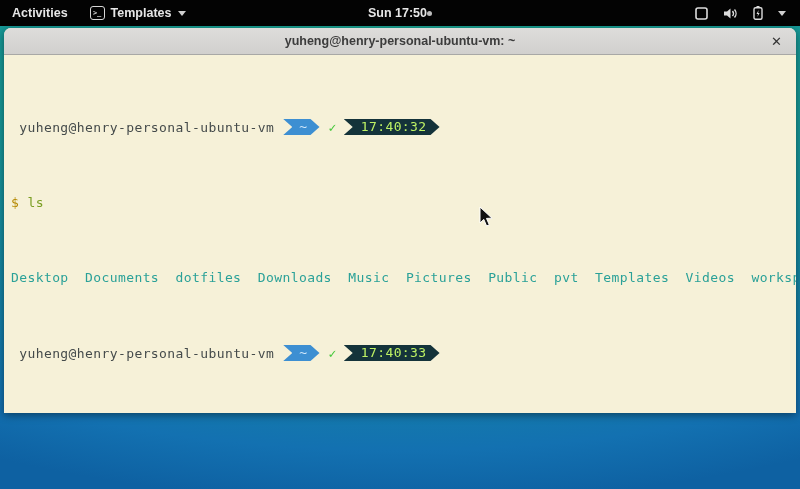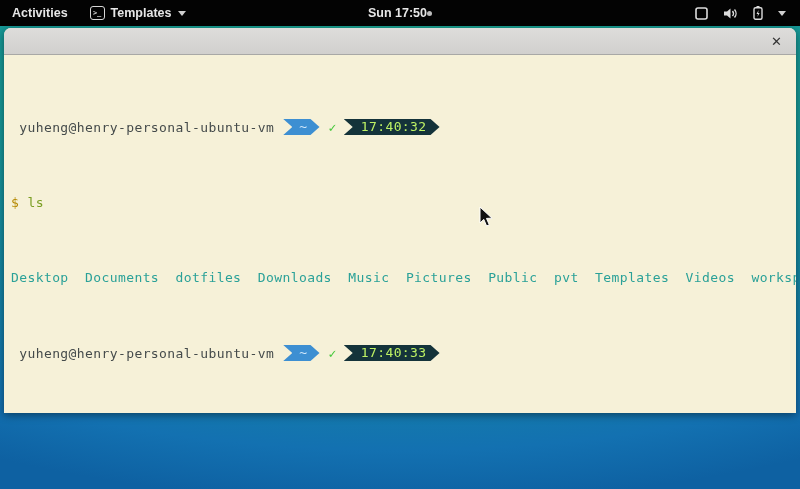--- a/index.html
+++ b/index.html
@@ -129,20 +129,21 @@
         <rect x="3.5" y="0" width="3" height="1.5" fill="#dcdcdc"></rect>
         <rect x="1" y="1.8" width="8" height="11.5" rx="1.5" fill="none" stroke="#dcdcdc" stroke-width="1.4"></rect>
         <polygon points="5.6,4 3.5,8 5,8 4.4,11 6.6,7 5.1,7" fill="#dcdcdc"></polygon>
       </svg>
       <span class="chev"></span>
     </div>
   </div>
 
   <div class="window">
     <div class="titlebar">
+      <span>yuheng@henry-personal-ubuntu-vm: ~</span>
       <span class="close-btn">✕</span>
     </div>
 
     <div class="term-body">
 
       
       <div class="row">
         <span> <span>yuheng@henry-personal-ubuntu-vm</span></span>
         <span class="pl-seg pl-blue">~</span>
         <span class="pl-check">✓</span>

